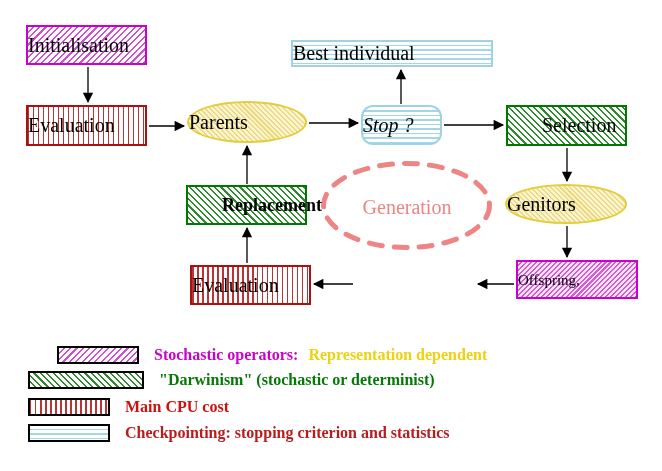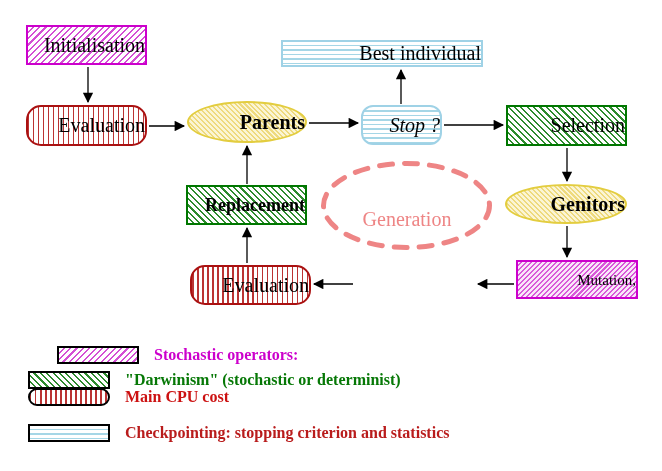--- a/index.html
+++ b/index.html
@@ -1,37 +1,37 @@
 <!DOCTYPE html>
 <html><head>
 <meta charset="utf-8">
 <style>
   html,body{margin:0;padding:0;background:#ffffff;}
   .canvas{
     position:relative;width:662px;height:471px;background:#ffffff;overflow:hidden;
     font-family:"Liberation Serif","DejaVu Serif",serif;
   }
   .overlay{position:absolute;left:0;top:0;width:662px;height:471px;pointer-events:none;}
-  .node{position:absolute;display:flex;align-items:center;justify-content:flex-end;
+  .node{position:absolute;display:flex;align-items:center;justify-content:flex-start;
         text-align:center;color:#000;box-sizing:border-box;}
   .box{border:2px solid;}
   .ellipse{border:2px solid;border-radius:50%;}
   
   .fill-magenta{border-color:#cc00cc;
     background:repeating-linear-gradient(135deg,#ffffff 0px,#ffffff 3px,#d44fd4 3px,#d44fd4 4.5px);}
   .fill-pinkfine{border-color:#cc00cc;
     background:repeating-linear-gradient(135deg,#f9e6f9 0px,#f9e6f9 2px,#d95ad9 2px,#d95ad9 3.5px);}
   .fill-red{border-color:#aa1111;
-    background:repeating-linear-gradient(90deg,#bb3333 0px,#bb3333 1.5px,#ffffff 1.5px,#ffffff 5px);border-radius:15px;}
+    background:repeating-linear-gradient(90deg,#bb3333 0px,#bb3333 1.5px,#ffffff 1.5px,#ffffff 5px);}
   .fill-green{border-color:#007700;
-    background:repeating-linear-gradient(45deg,#ffffff 0px,#ffffff 3px,#2d8b2d 3px,#2d8b2d 4.5px);}
+    background:repeating-linear-gradient(45deg,#ffffff 0px,#ffffff 3px,#2d8b2d 3px,#2d8b2d 4.5px);padding-left:34px;}
   .fill-cyan{border-color:#9fd2e6;
     background:repeating-linear-gradient(180deg,#ffffff 0px,#ffffff 3px,#a5d6e6 3px,#a5d6e6 4.5px);}
   .fill-yellow{border-color:#e3cd3f;
-    background:repeating-linear-gradient(45deg,#fbf5d5 0px,#fbf5d5 2px,#eeda7e 2px,#eeda7e 3.5px);font-weight:bold;}
+    background:repeating-linear-gradient(45deg,#fbf5d5 0px,#fbf5d5 2px,#eeda7e 2px,#eeda7e 3.5px);}
   .f20{font-size:20px;}
   .f18{font-size:18px;font-weight:bold;}
   .crossover-text{font-size:15px;line-height:18px;}
   .generation-label{position:absolute;color:#ee8585;font-size:20px;
     display:flex;align-items:center;justify-content:center;}
   
   .legend-row{position:absolute;left:28px;display:flex;align-items:center;height:18px;}
   .swatch{width:78px;height:14px;border:2px solid;box-sizing:content-box;}
   .legend-label{margin-left:15px;font-size:16px;font-weight:bold;white-space:nowrap;}
   .lg-magenta{color:#cc00cc;}
@@ -72,65 +72,66 @@
   </div>
 
   <div class="node box fill-red f20" style="left:26px;top:105px;width:121px;height:41px;">
     <span>Evaluation</span>
   </div>
 
   <div class="node ellipse fill-yellow f20" style="left:187px;top:101px;width:120px;height:42px;">
     <span>Parents</span>
   </div>
 
-  <div class="node box fill-cyan f20" style="left:281px;top:40px;width:202px;height:27px;padding-left:25px;">
+  <div class="node box fill-cyan f20" style="left:291px;top:40px;width:202px;height:27px;">
     <span>Best individual</span>
   </div>
 
   <div class="node box fill-cyan f20" style="left:361px;top:105px;width:81px;height:40px;border-radius:12px;font-style:italic;">
     <span>Stop ?</span>
   </div>
 
   <div class="node box fill-green f20" style="left:506px;top:105px;width:121px;height:41px;">
     <span>Selection</span>
   </div>
 
   <div class="node box fill-green f18" style="left:186px;top:185px;width:121px;height:40px;">
     <span>Replacement</span>
   </div>
 
-  <div class="generation-label" style="left:342px;top:206px;width:130px;height:26px;font-family:Liberation Serif, serif;">
+  <div class="generation-label" style="left:342px;top:194px;width:130px;height:26px;font-family:Liberation Serif, serif;">
     <span>Generation</span>
   </div>
 
   <div class="node ellipse fill-yellow f20" style="left:505px;top:184px;width:122px;height:40px;">
     <span>Genitors</span>
   </div>
 
   <div class="node box fill-pinkfine crossover-text" style="left:516px;top:260px;width:122px;height:39px;">
     <span>
-      <span style="display:block;">Mutation,</span>
+      <span style="display:block;">Offspring,</span>
     </span>
   </div>
 
 
   <div class="node box fill-red f20" style="left:190px;top:265px;width:121px;height:40px;">
     <span>Evaluation</span>
   </div>
 
   <div>
     <div class="legend-row" style="top:346px;padding-left:29px;">
       <div class="swatch fill-magenta"></div>
       <span class="legend-label lg-magenta">Stochastic operators:</span>
+      <span class="legend-label lg-yellow">Representation dependent</span>
     </div>
     <div class="legend-row" style="top:371px;">
       <div class="swatch fill-green"></div>
       <span class="legend-label lg-green">"Darwinism" (stochastic or determinist)</span>
     </div>
-    <div class="legend-row" style="top:388px;justify-content:center;">
+    <div class="legend-row" style="top:398px;justify-content:center;">
       <div class="swatch fill-red"></div>
       <span class="legend-label lg-red">Main CPU cost</span>
     </div>
     <div class="legend-row" style="top:424px;">
       <div class="swatch fill-cyan"></div>
       <span class="legend-label lg-cyan">Checkpointing: stopping criterion and statistics</span>
     </div>
   </div>
 
 </div>

